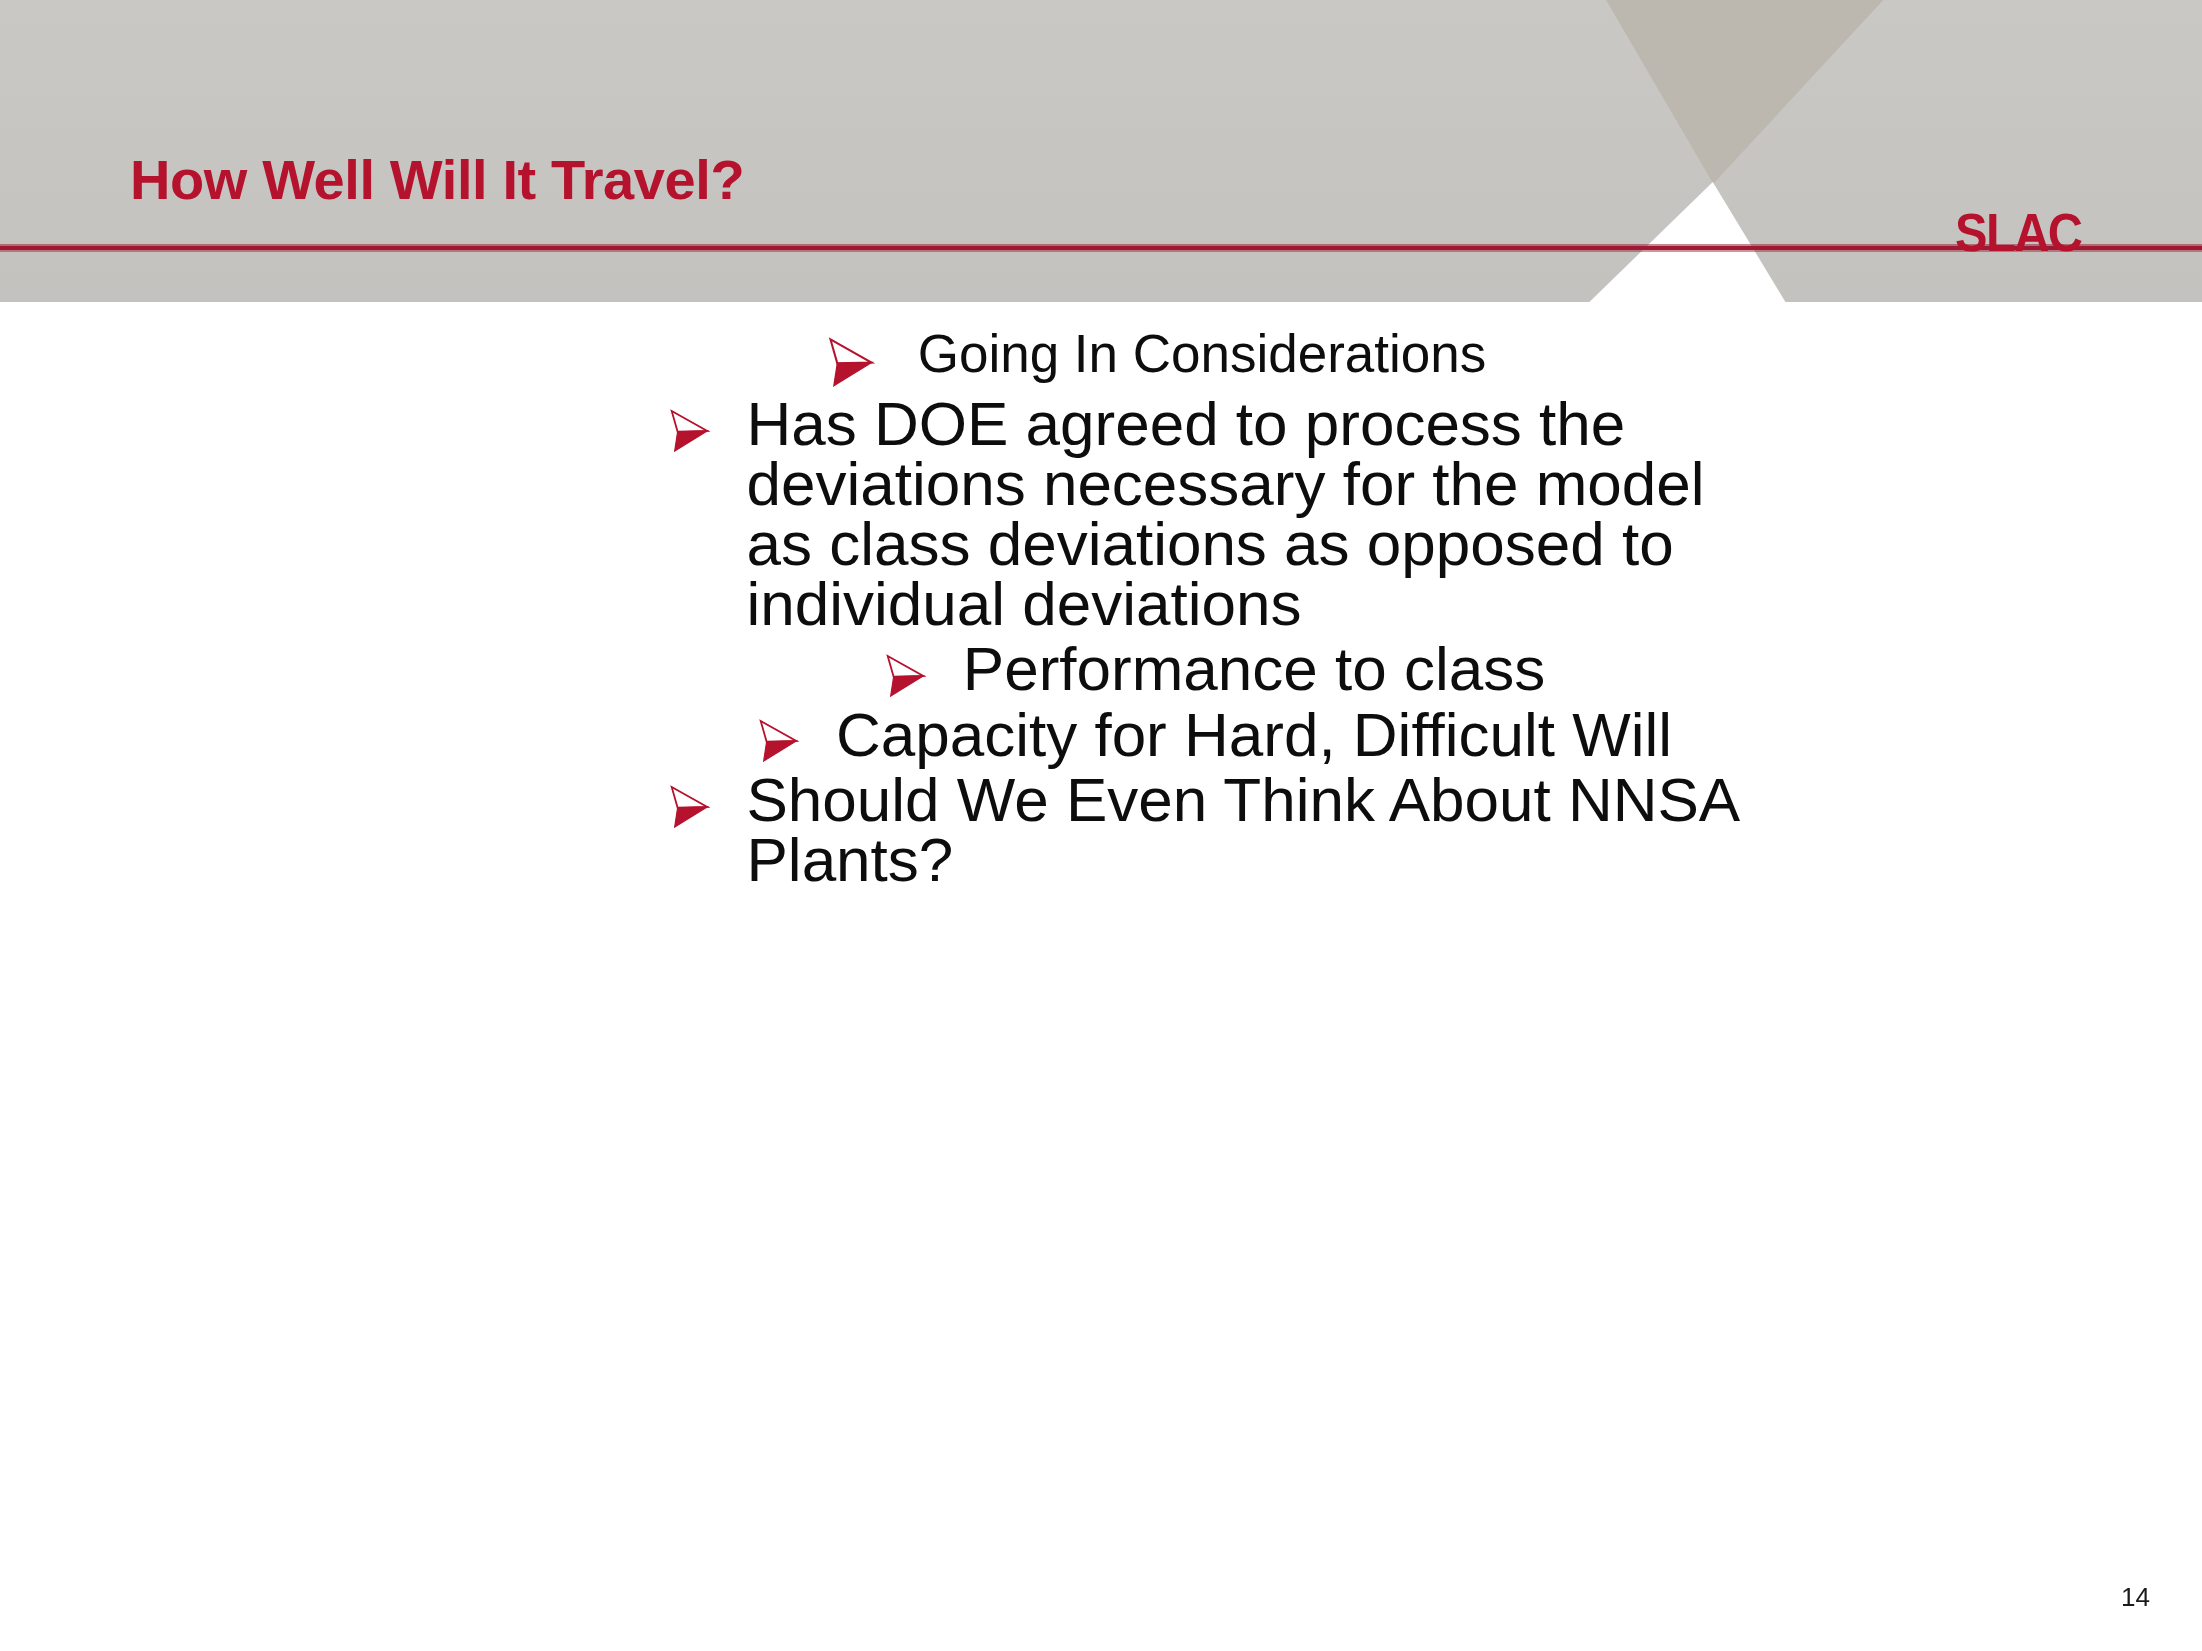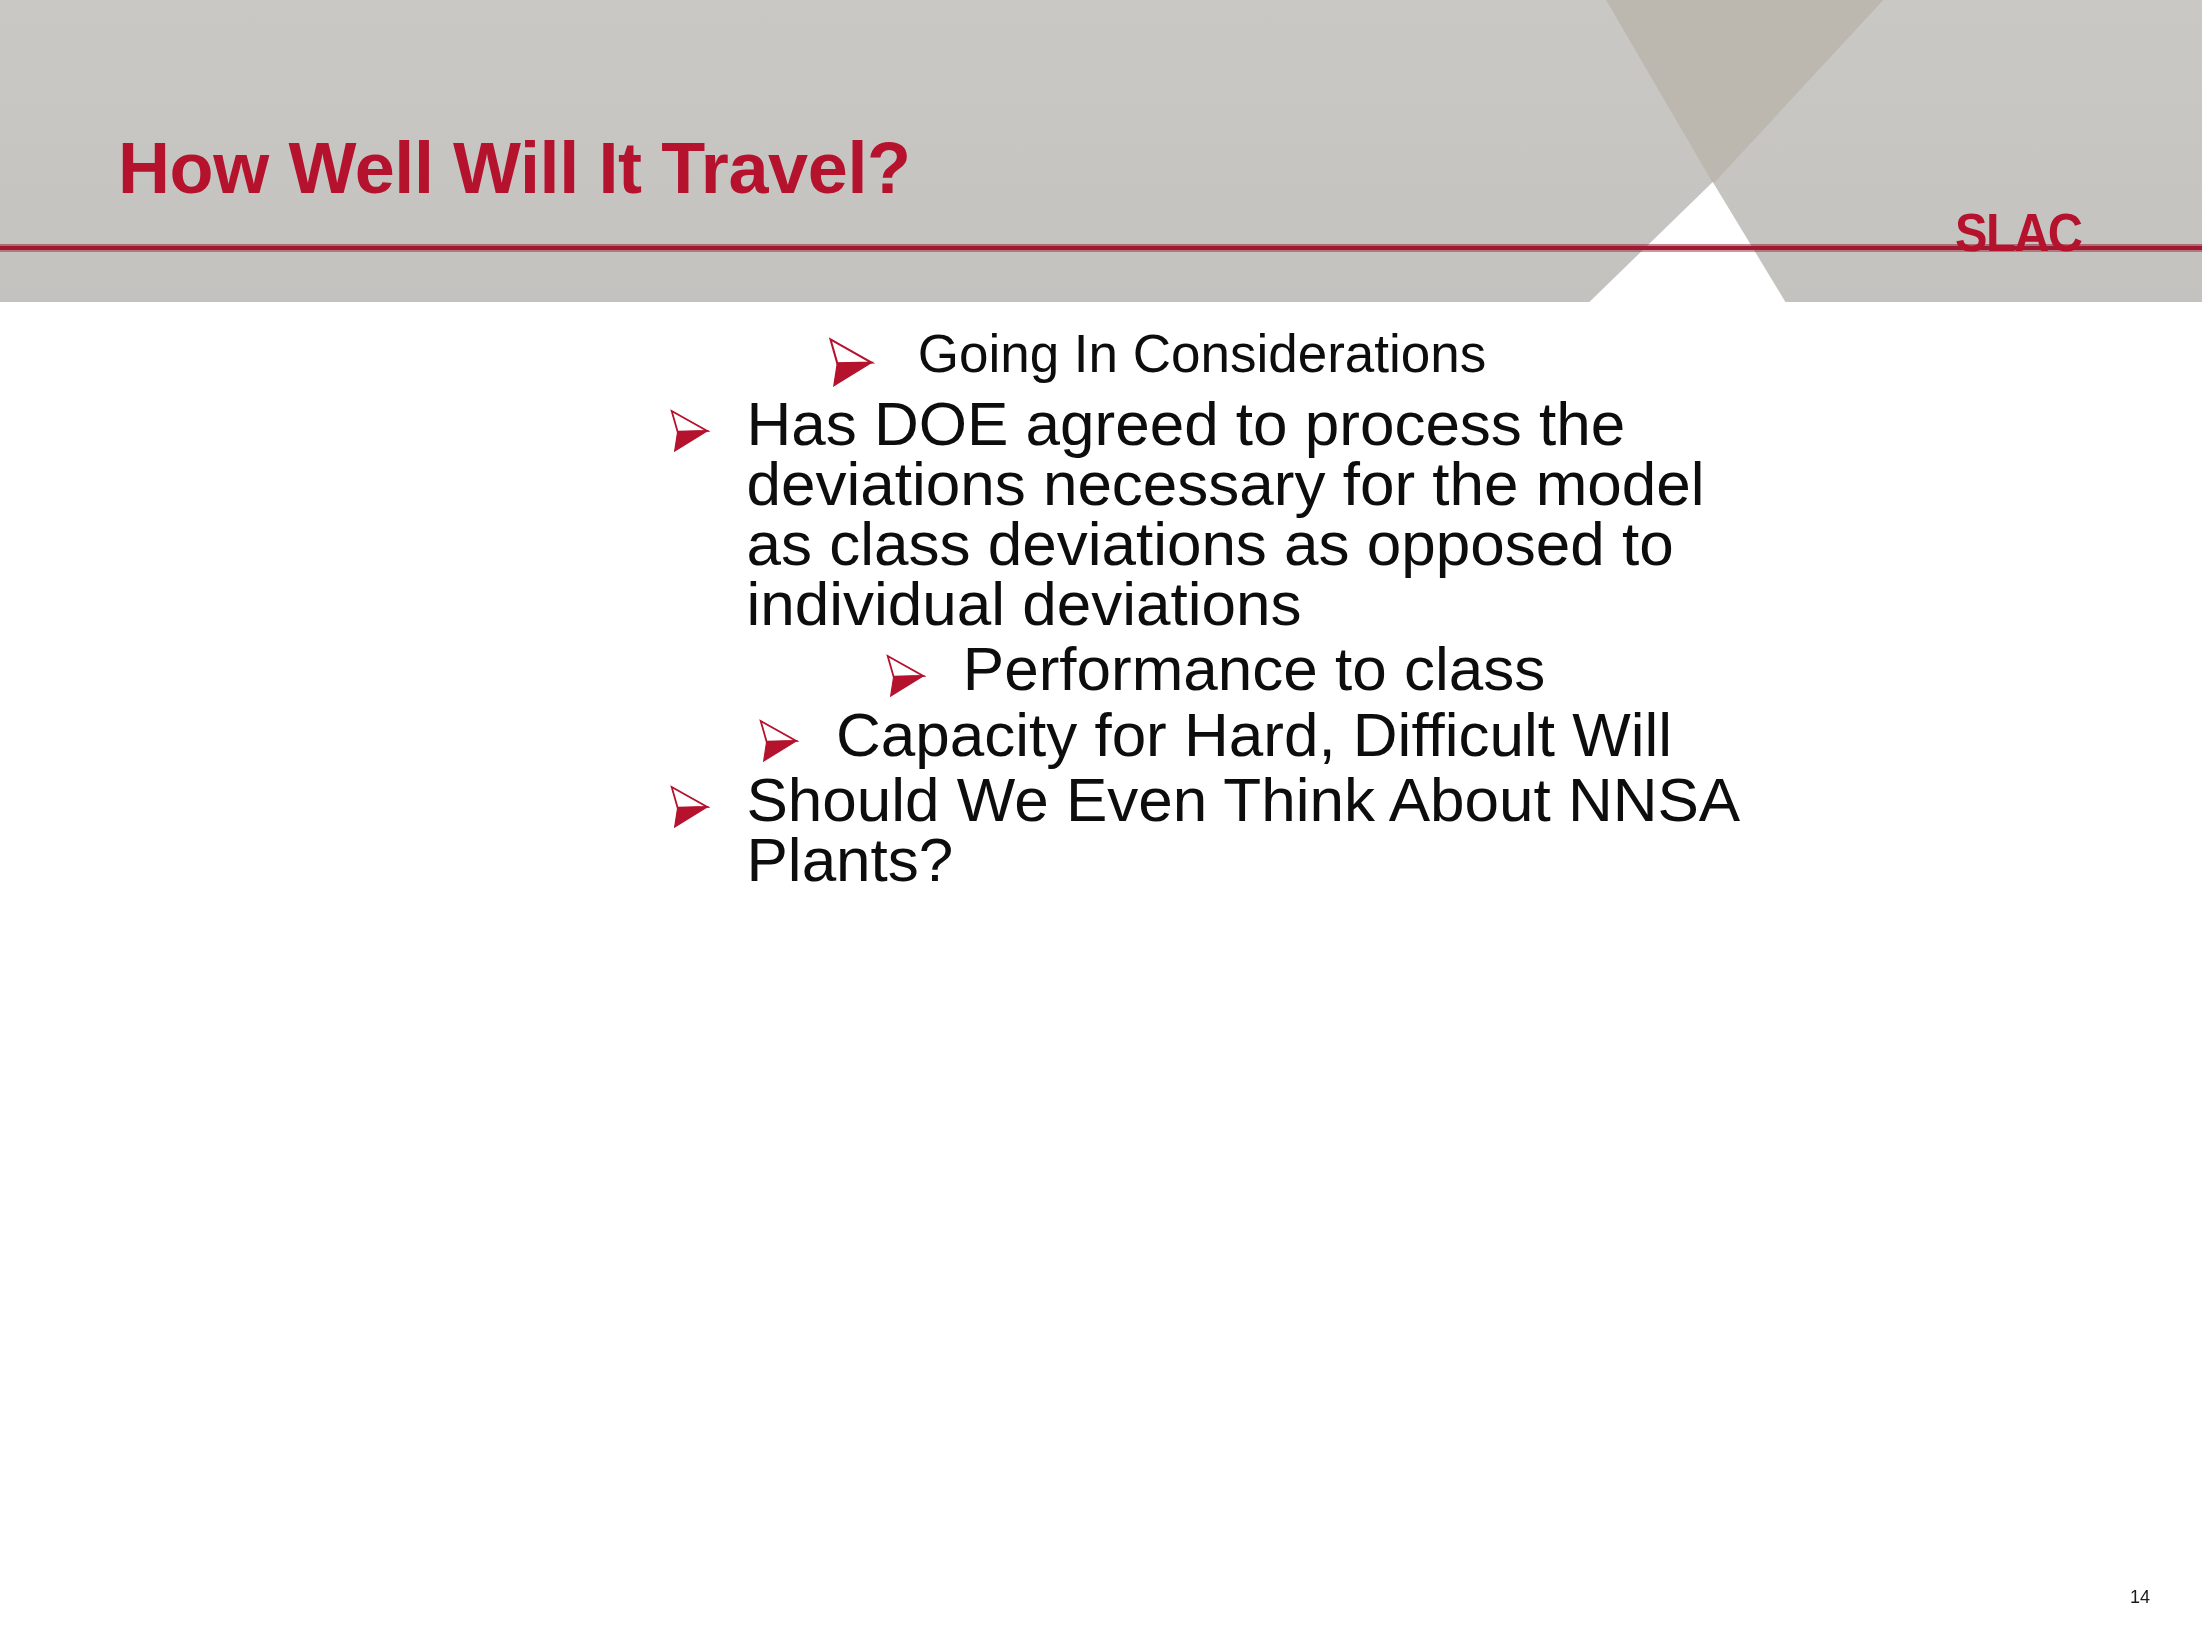--- a/index.html
+++ b/index.html
@@ -39,22 +39,22 @@
     top: 182px;
     width: 200px;
     height: 122px;
   }
   .deco-tan svg, .deco-white svg { display: block; }
 
   .title {
     position: absolute;
     left: 114px;
     top: 127px;
-    margin: 4px;
-    font-size: 72px;
+    margin: 16px;
+    font-size: 56px;
     line-height: 74px;
     font-weight: bold;
     color: #b5122e;
     letter-spacing: -0.4px;
     white-space: nowrap;
   }
 
   .rule-line {
     position: absolute;
     left: 0;
@@ -162,21 +162,21 @@
     margin-left: 35px;
     font-size: 62px;
     line-height: 60px;
     max-width: 1015px;
   }
 
   .page-number {
     position: absolute;
     right: 53px;
     bottom: 40px;
-    font-size: 18px;
+    font-size: 26px;
     line-height: 29px;
     color: #1a1a1a;
   }
 </style>
 </head>
 <body>
 
 <div class="slide">
 
   <div class="header-band">

